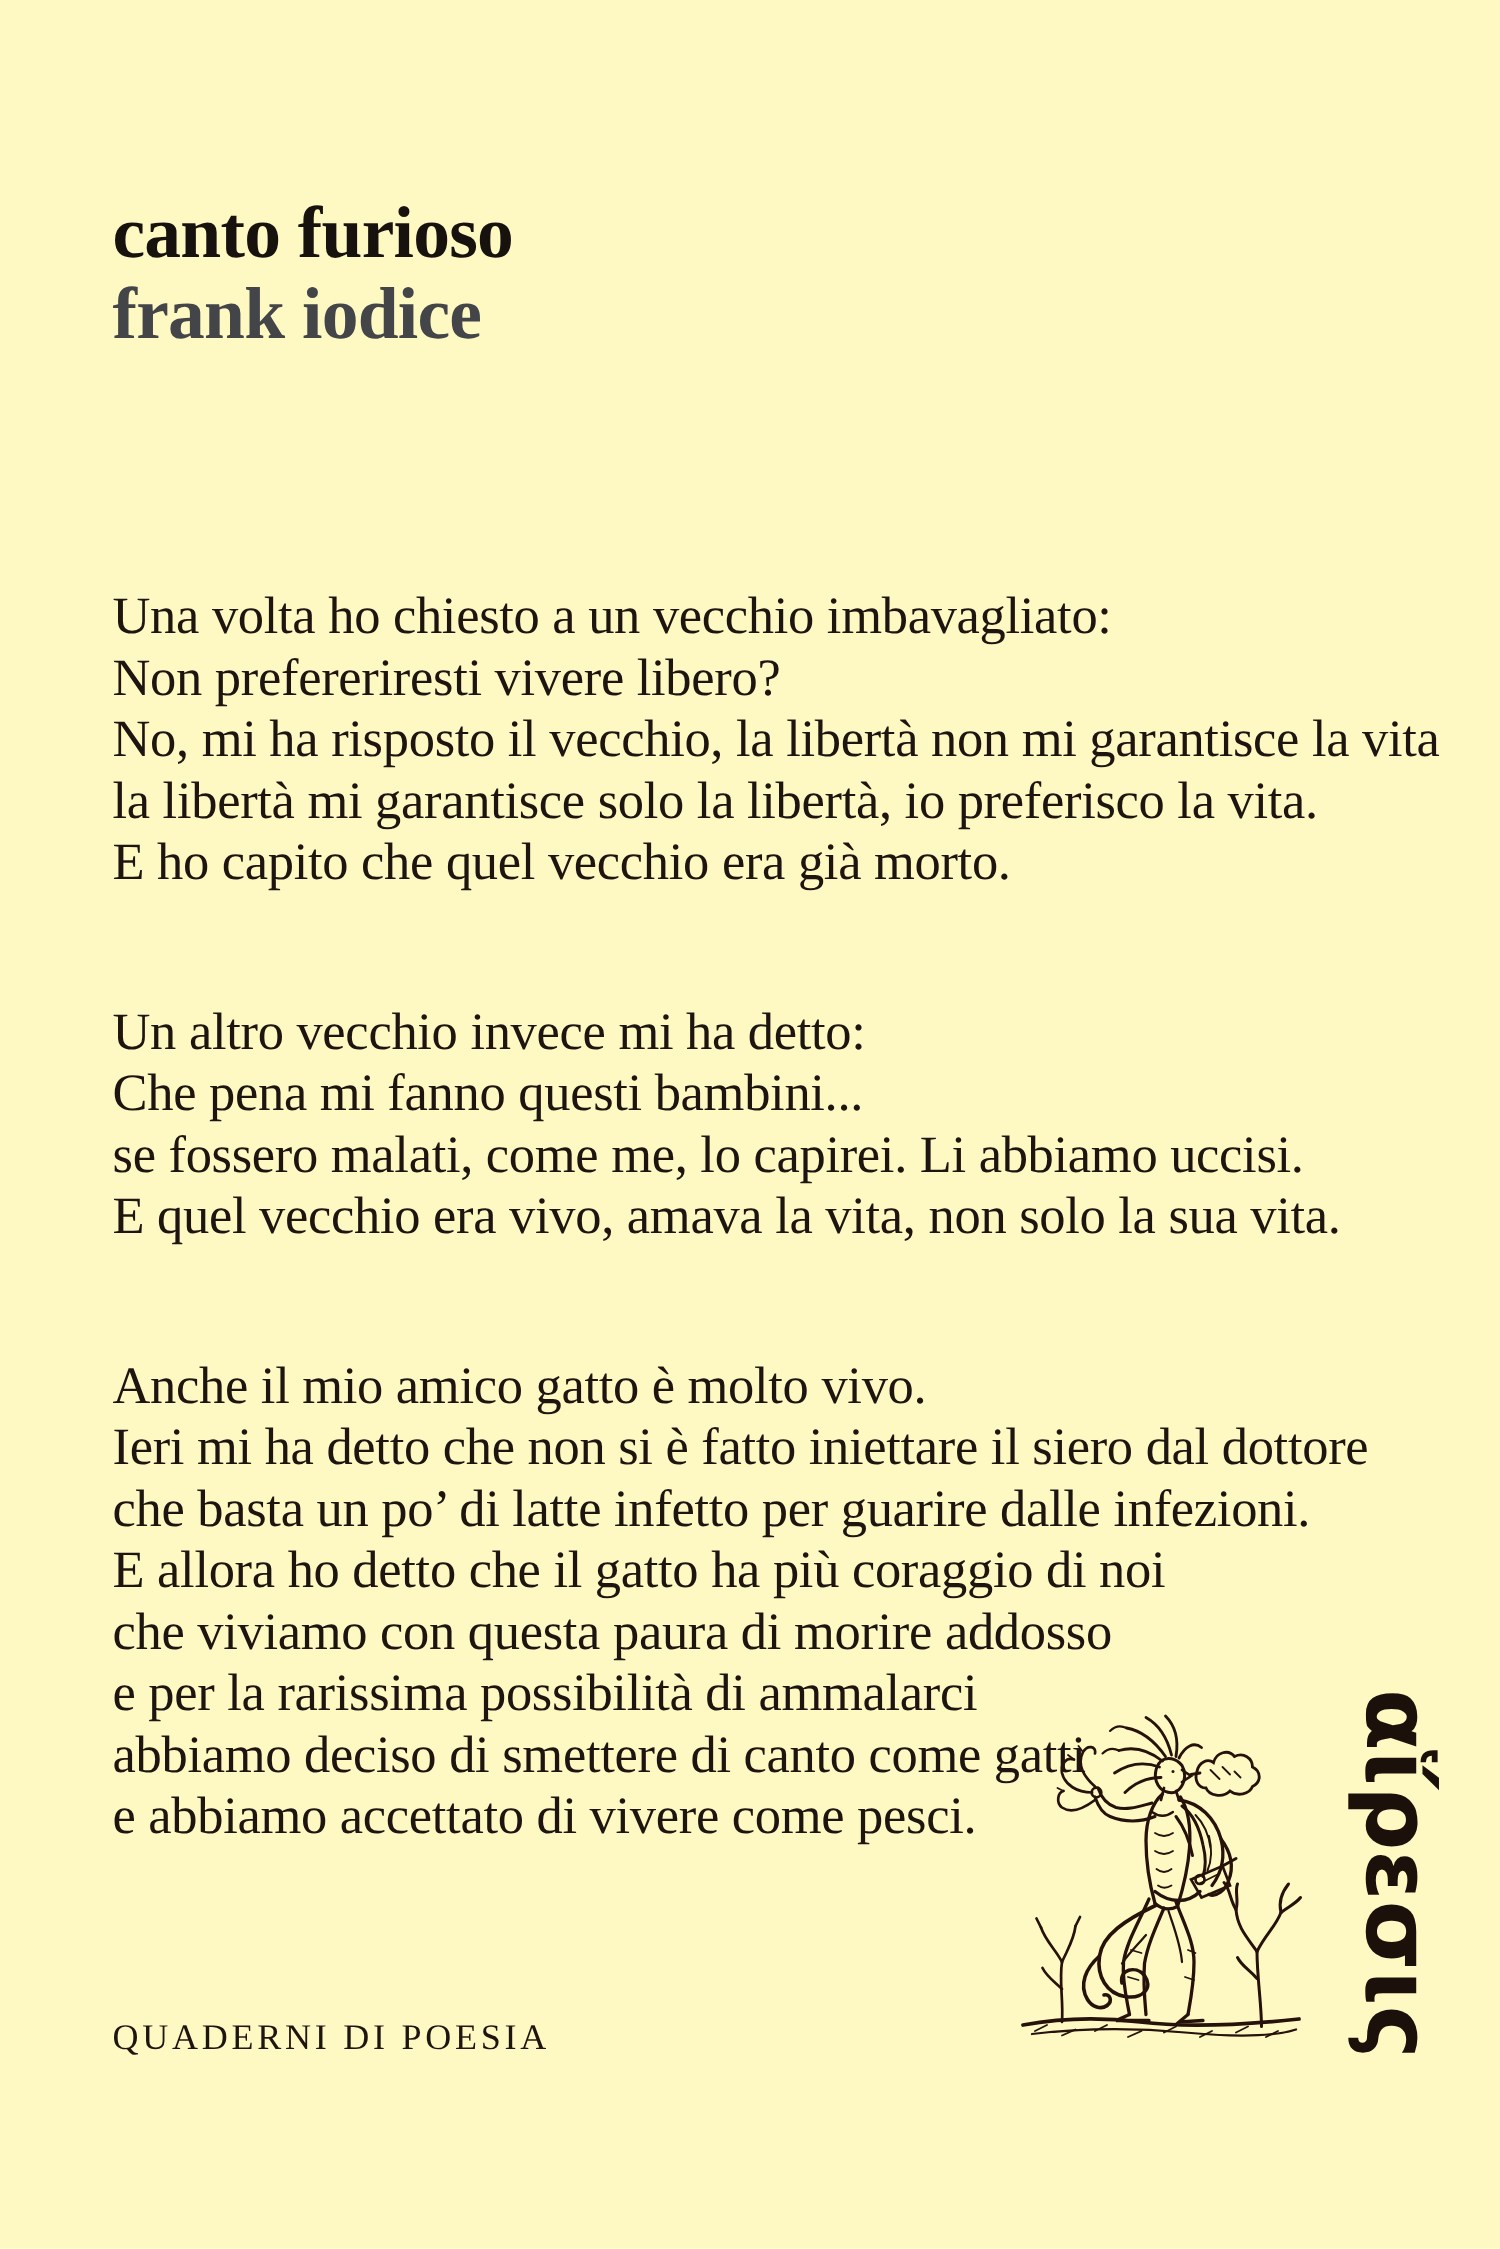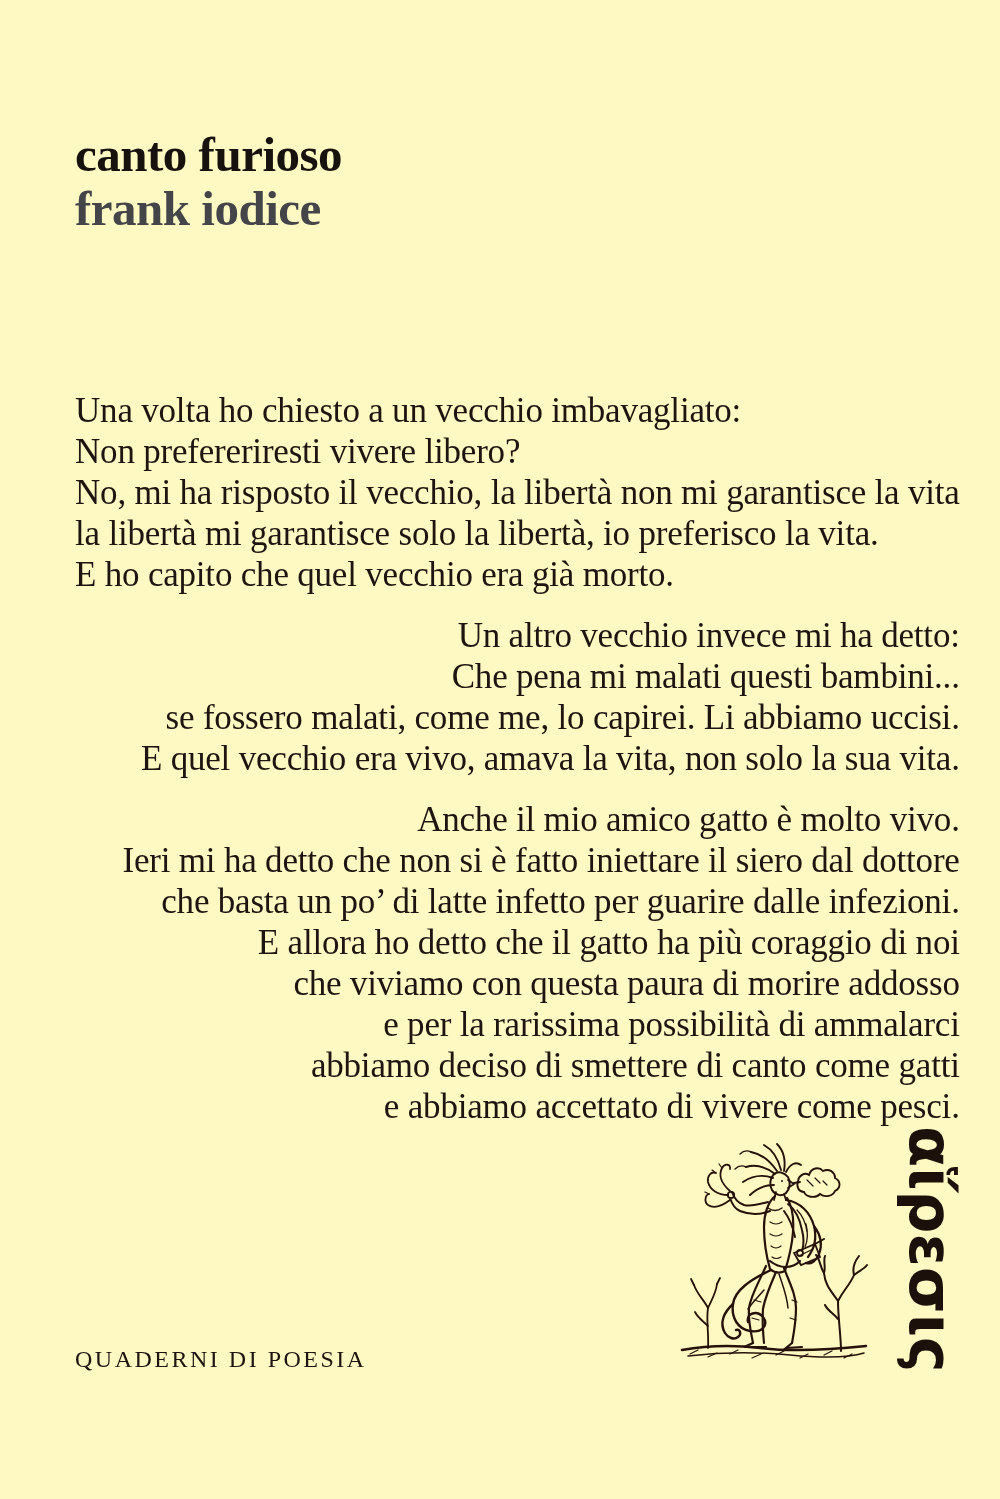--- a/index.html
+++ b/index.html
@@ -32,21 +32,21 @@
     letter-spacing: -0.5px;
     color: #434549;
   }
 
   .poem {
     position: absolute;
     left: 75px;
     top: 390px;
     color: #1e1511;
   }
-  .stanza + .stanza { margin-top: 20px; text-align: right; }
+  .stanza + .stanza { margin-top: 72px; }
   .poem .line {
     font-size: 35px;
     line-height: 41px;
     letter-spacing: -0.2px;
     white-space: nowrap;
   }
 
   .series-label {
     position: absolute;
     left: 75px;
@@ -92,21 +92,21 @@
   <div class="poem">
     <div class="stanza">
       <div class="line">Una volta ho chiesto a un vecchio imbavagliato:</div>
       <div class="line">Non prefereriresti vivere libero?</div>
       <div class="line">No, mi ha risposto il vecchio, la libertà non mi garantisce la vita</div>
       <div class="line">la libertà mi garantisce solo la libertà, io preferisco la vita.</div>
       <div class="line">E ho capito che quel vecchio era già morto.</div>
     </div>
     <div class="stanza">
       <div class="line">Un altro vecchio invece mi ha detto:</div>
-      <div class="line">Che pena mi malati questi bambini...</div>
+      <div class="line">Che pena mi fanno questi bambini...</div>
       <div class="line">se fossero malati, come me, lo capirei. Li abbiamo uccisi.</div>
       <div class="line">E quel vecchio era vivo, amava la vita, non solo la sua vita.</div>
     </div>
     <div class="stanza">
       <div class="line">Anche il mio amico gatto è molto vivo.</div>
       <div class="line">Ieri mi ha detto che non si è fatto iniettare il siero dal dottore</div>
       <div class="line">che basta un po’ di latte infetto per guarire dalle infezioni.</div>
       <div class="line">E allora ho detto che il gatto ha più coraggio di noi</div>
       <div class="line">che viviamo con questa paura di morire addosso</div>
       <div class="line">e per la rarissima possibilità di ammalarci</div>

